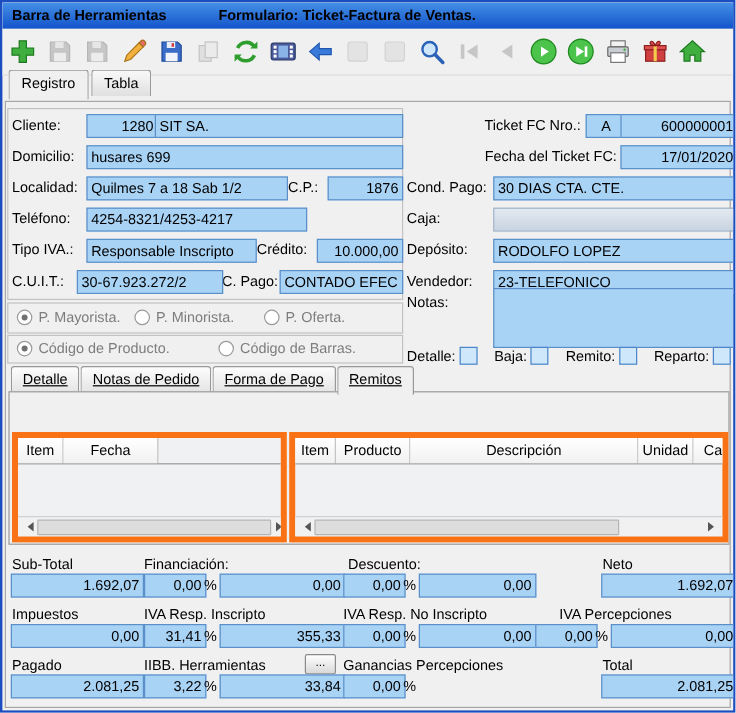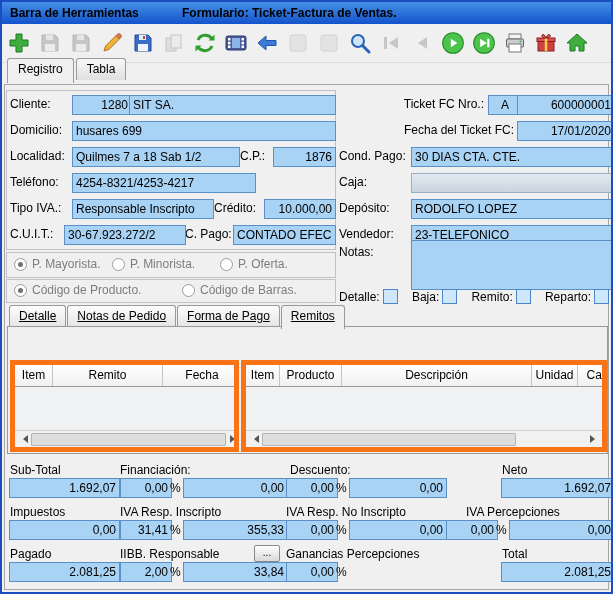--- a/index.html
+++ b/index.html
@@ -287,21 +287,20 @@
     <div class="dtab">Detalle</div>
     <div class="dtab">Notas de Pedido</div>
     <div class="dtab">Forma de Pago</div>
     <div class="dtab active">Remitos</div>
   </div>
 
   <div class="gridwrap">
     <div class="grid gleft">
       <div class="ghead">
         <div class="gh" style="width:38px">Item</div>
-        <div class="gh" style="width:110px">Remito</div>
         <div class="gh" style="width:79px">Fecha</div>
       </div>
       <div class="gbody"></div>
       <div class="hscroll">
         <div class="sbtn">
             <span class="tri-l"></span>
           </div>
         <div class="sthumb" style="width:193px"></div>
         <div class="sbtn" style="margin-left:auto">
             <span class="tri-r"></span>
@@ -351,25 +350,25 @@
   <div class="pct" style="left:168px;top:521px">%</div>
   <div class="field num" style="left:181px;top:518px;width:97px">355,33</div>
   <div class="field num" style="left:284px;top:518px;width:44px">0,00</div>
   <div class="pct" style="left:334px;top:521px">%</div>
   <div class="field num" style="left:347px;top:518px;width:90px">0,00</div>
   <div class="field num" style="left:444px;top:518px;width:44px">0,00</div>
   <div class="pct" style="left:494px;top:521px">%</div>
   <div class="field num" style="left:507px;top:518px;width:98px">0,00</div>
 
   <div class="lbl" style="left:8px;top:545px">Pagado</div>
-  <div class="lbl" style="left:118px;top:545px">IIBB. Responsable</div>
+  <div class="lbl" style="left:118px;top:545px">IIBB. Herramientas</div>
   <div class="mini-btn" style="left:252px;top:543px">...</div>
   <div class="lbl" style="left:284px;top:545px">Ganancias Percepciones</div>
   <div class="lbl" style="left:500px;top:545px">Total</div>
   <div class="field num" style="left:7px;top:560px;width:103px">2.081,25</div>
-  <div class="field num" style="left:118px;top:560px;width:44px">2,00</div>
+  <div class="field num" style="left:118px;top:560px;width:44px">3,22</div>
   <div class="pct" style="left:168px;top:563px">%</div>
   <div class="field num" style="left:181px;top:560px;width:97px">33,84</div>
   <div class="field num" style="left:284px;top:560px;width:44px">0,00</div>
   <div class="pct" style="left:334px;top:563px">%</div>
   <div class="field num" style="left:499px;top:560px;width:106px">2.081,25</div>
 
 </div>
 
 </body></html>

